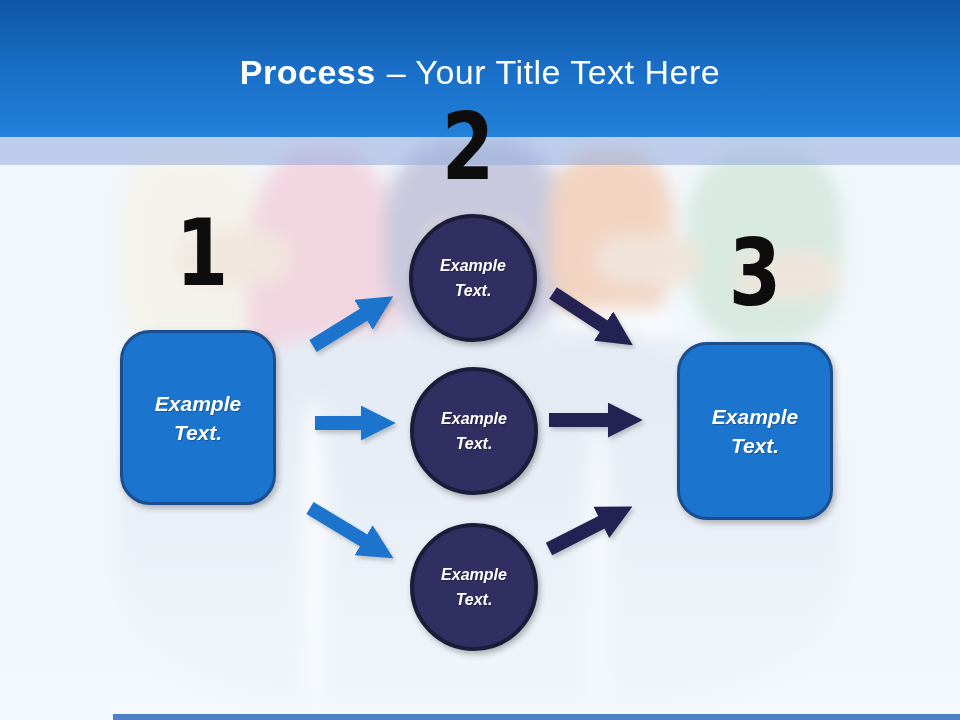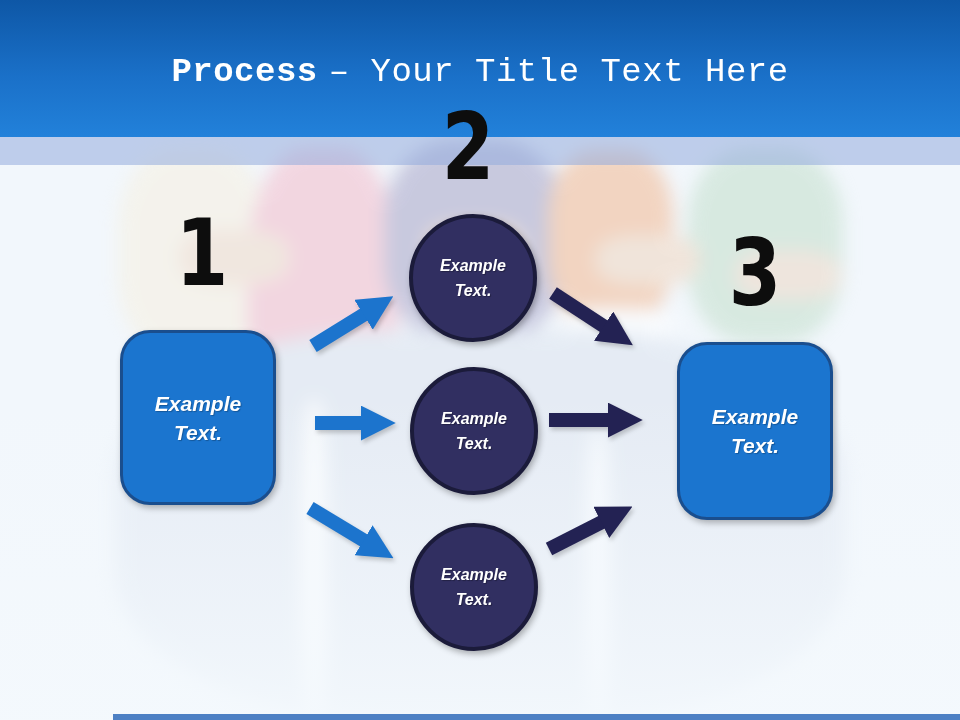--- a/index.html
+++ b/index.html
@@ -19,21 +19,21 @@
   .header {
     position:absolute; left:0; top:0; width:960px; height:137px;
     background:linear-gradient(180deg, #0e57a6 0%, #1a70c8 55%, #2281da 100%);
   }
   .header-band {
     position:absolute; left:0; top:137px; width:960px; height:28px;
     background:rgba(147,172,221,.55);
   }
   .title {
     position:absolute; left:0; top:50px; width:960px; text-align:center;
-    color:#ffffff; font-size:34px; line-height:44px; letter-spacing:.5px;font-family:Liberation Mono, monospace;
+    color:#ffffff; font-size:34px; line-height:44px; letter-spacing:.5px;
   }
   .title .bold { font-weight:bold; }
   .title .regular { font-weight:normal; margin-left:11px; }
 
   
   .step-number {
     position:absolute; width:120px; text-align:center;
     font-family:"DejaVu Sans", sans-serif; font-weight:bold;
     font-size:92px; line-height:92px; color:#0d0d0d;
     transform:scaleX(.82);

